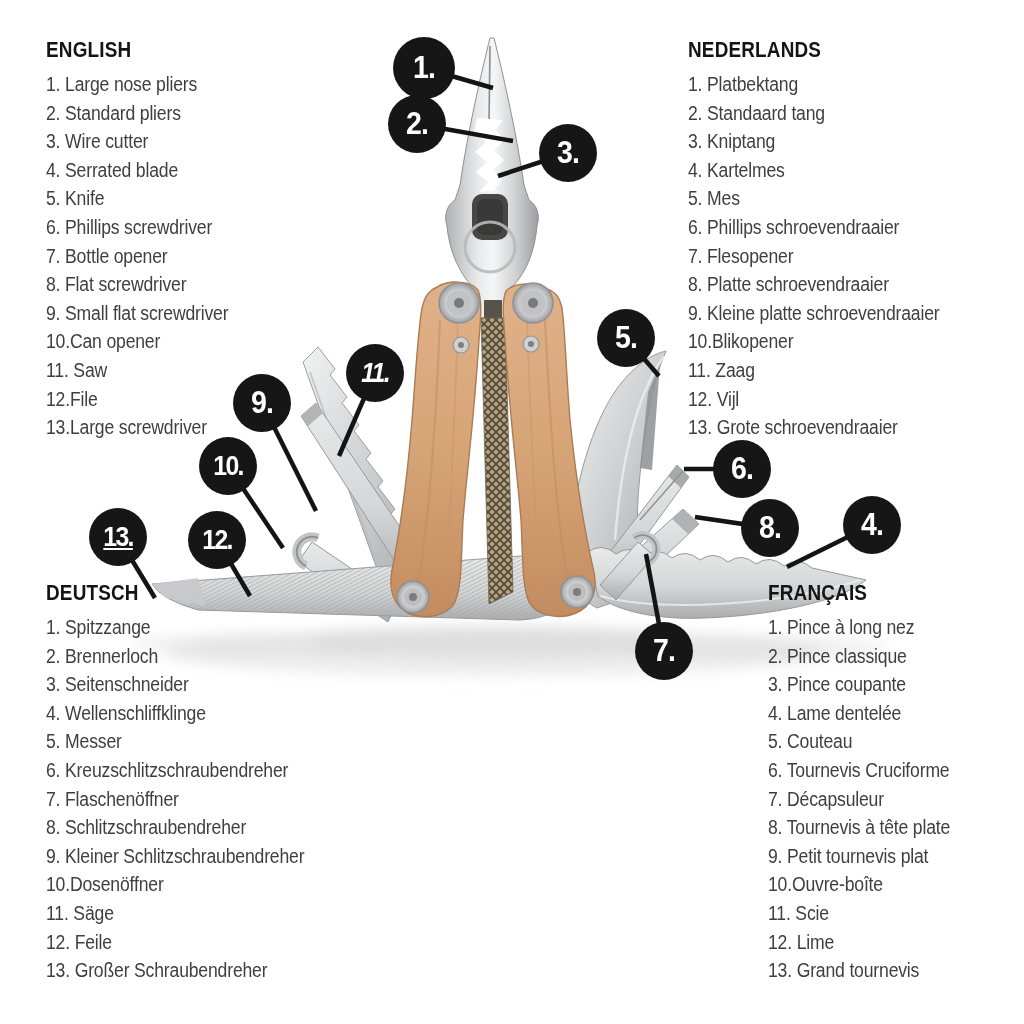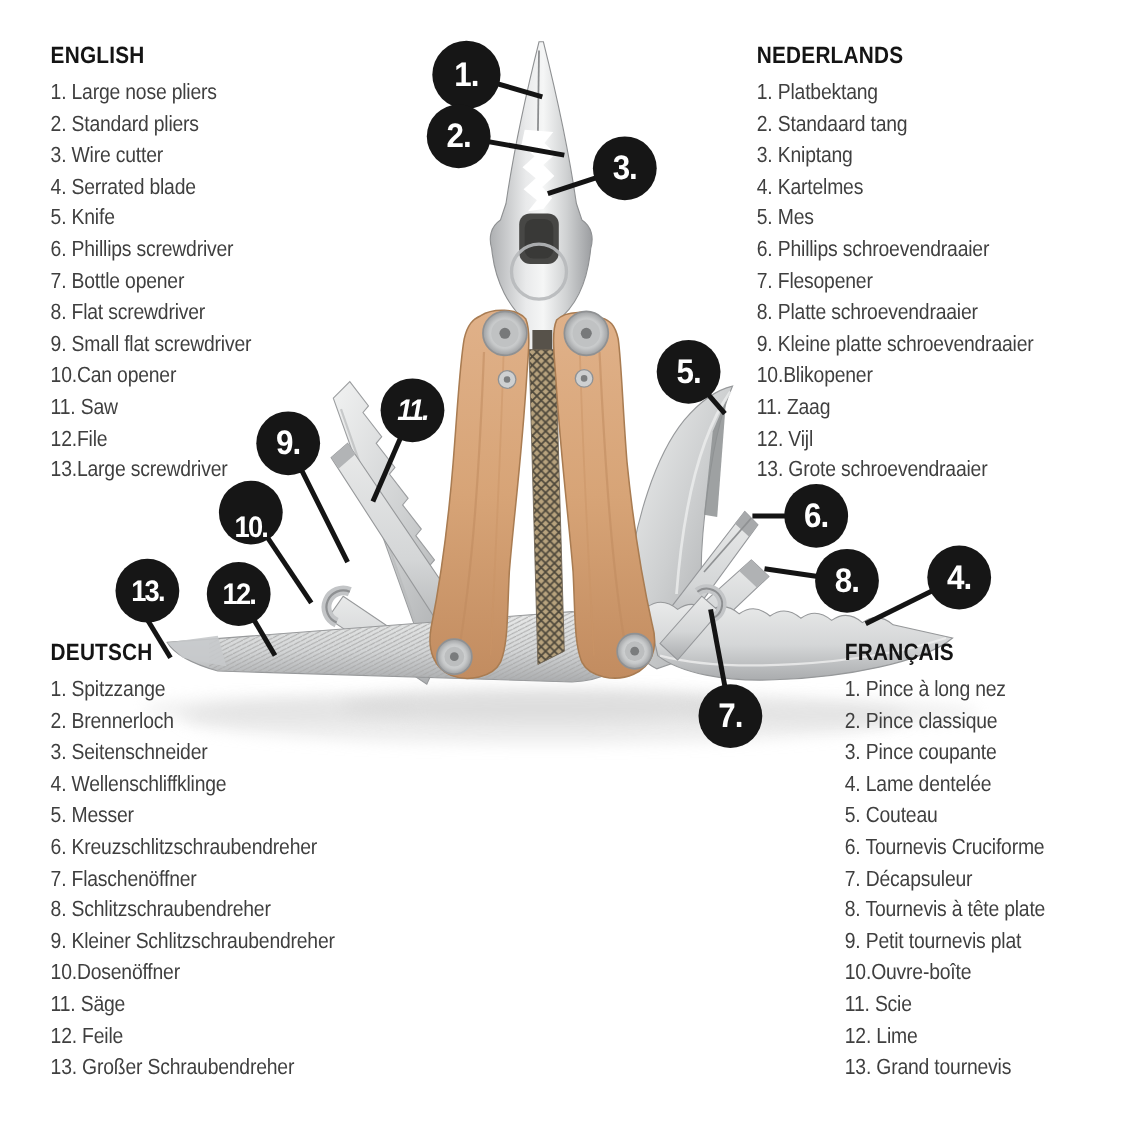--- a/index.html
+++ b/index.html
@@ -222,30 +222,30 @@
     </div>
   <div class="callout" style="left:635px;top:622px;">
       <span>7.</span>
     </div>
   <div class="callout" style="left:741px;top:499px;">
       <span>8.</span>
     </div>
   <div class="callout" style="left:233px;top:374px;">
       <span>9.</span>
     </div>
-  <div class="callout twodigit" style="left:199px;top:437px;align-items:flex-end;">
+  <div class="callout twodigit" style="left:199px;top:437px;">
       <span>10.</span>
     </div>
   <div class="callout twodigit" style="left:346px;top:344px;font-style:italic;">
       <span>11.</span>
     </div>
   <div class="callout twodigit" style="left:188px;top:511px;">
       <span>12.</span>
     </div>
-  <div class="callout twodigit" style="left:105px;top:508px;">
+  <div class="callout twodigit" style="left:89px;top:508px;text-decoration:underline;">
       <span>13.</span>
     </div>
 
   <div class="lang-list" style="left:46px;top:38px;">
     <div class="lang-title">ENGLISH</div>
     <div class="lang-item">1. Large nose pliers</div>
     <div class="lang-item">2. Standard pliers</div>
     <div class="lang-item">3. Wire cutter</div>
     <div class="lang-item">4. Serrated blade</div>
     <div class="lang-item">5. Knife</div>

